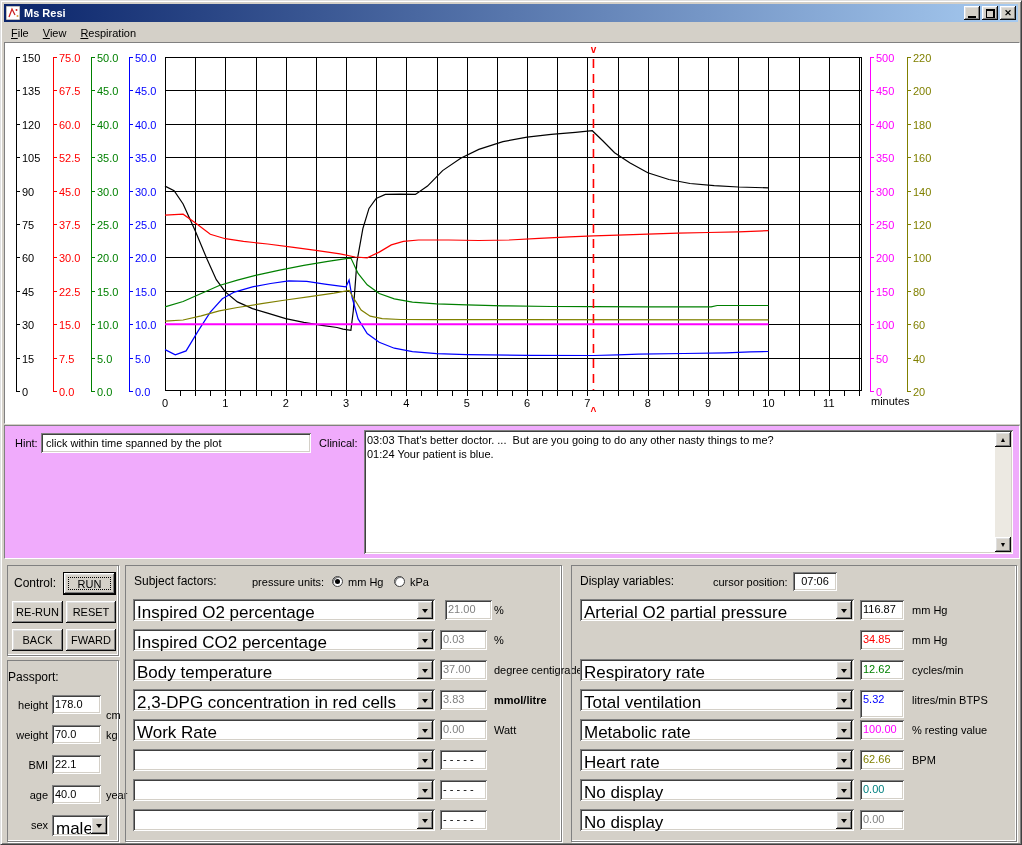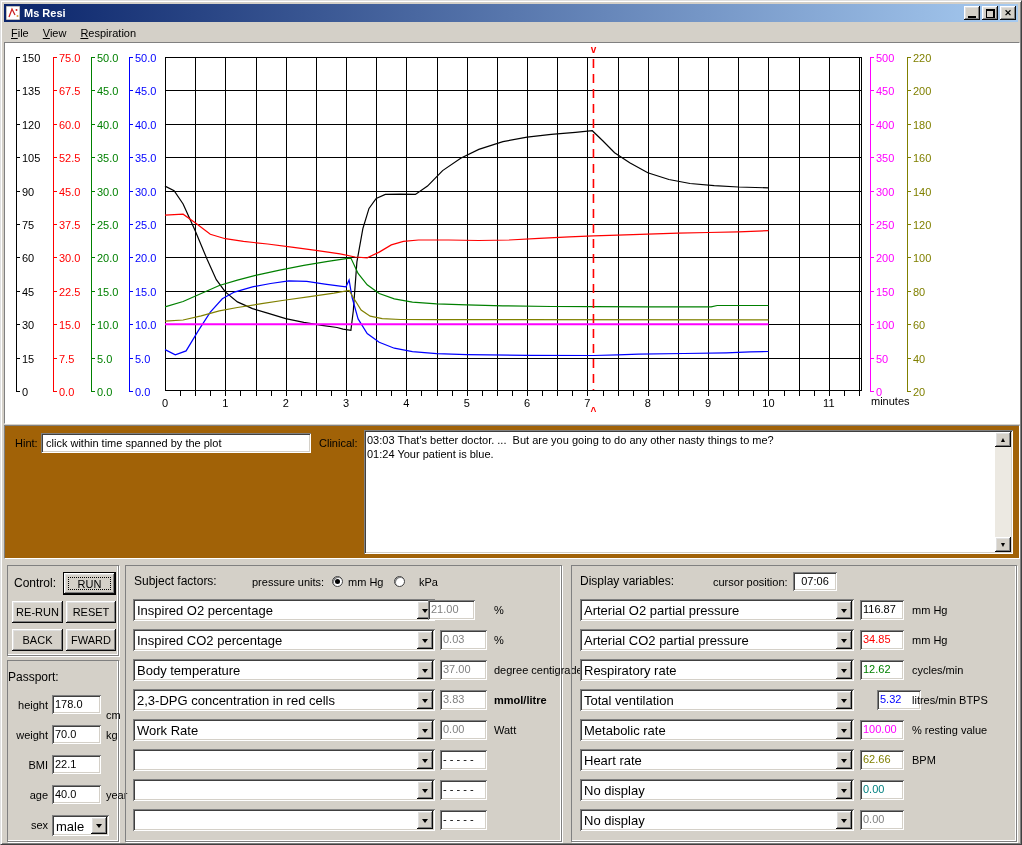--- a/index.html
+++ b/index.html
@@ -21,21 +21,21 @@
   .glyph-min { width:8px; height:2px; background:#000; margin-top:8px; }
   .glyph-restore { position:relative; width:9px; height:9px; }
   .glyph-restore::before { content:""; position:absolute; right:0; top:0; width:6px; height:6px; border:1px solid #000; border-top-width:2px; background:transparent; }
   .glyph-restore::after { content:""; position:absolute; left:0; bottom:0; width:6px; height:6px; border:1px solid #000; border-top-width:2px; background:#d4d0c8; }
   
   #menubar { position:absolute; left:3px; top:22px; right:3px; height:19px;
     display:flex; align-items:center; background:#d4d0c8; }
   .menu-item { padding:2px 7px; }
   .menu-item u { text-decoration:underline; }
   
-  .inset-panel { position:absolute; background:#a16207;
+  .inset-panel { position:absolute; background:#f0abfc;
     border:1px solid; border-color:#808080 #fff #fff #808080; }
   #chart-panel { left:3px; top:41px; width:1016px; height:382px; background:#fff;
     display:flex; align-items:flex-start; padding-left:11px; }
   .axis-col { position:relative; height:335px; margin-top:14px; flex:none; }
   .axis-line { position:absolute; left:0; top:0; width:1px; height:335px; }
   .axis-tick { position:absolute; left:0; width:4px; height:1px; }
   .axis-lbl { position:absolute; left:6px; height:12px; line-height:12px; font-size:11px; white-space:nowrap; }
   #plot-svg { flex:none; display:block; overflow:visible; }
   #minutes-label { position:absolute; left:866px; top:352px; font-size:11px; }
   
@@ -59,21 +59,21 @@
   .group-title { position:absolute; font-size:12px; }
   
   .w95btn { position:absolute; background:#d4d0c8; font-size:11px;
     box-shadow: inset -1px -1px #0a0a0a, inset 1px 1px #fff, inset -2px -2px #808080, inset 2px 2px #dfdfdf;
     display:flex; align-items:center; justify-content:center; }
   .w95btn.focused { box-shadow: 0 0 0 1px #000,
     inset -1px -1px #0a0a0a, inset 1px 1px #fff, inset -2px -2px #808080, inset 2px 2px #dfdfdf;
     outline:1px dotted #000; outline-offset:-5px; }
   
   .val-field { position:absolute; font-size:11px; padding:3px 3px 0; white-space:nowrap; }
-  .combo { position:absolute; font-size:13px; padding:4px 20px 0 4px; white-space:nowrap; overflow:hidden; }
+  .combo { position:absolute; font-size:17px; padding:4px 20px 0 4px; white-space:nowrap; overflow:hidden; }
   .combo .arrow { position:absolute; right:2px; top:2px; bottom:2px; width:16px; background:#d4d0c8;
     box-shadow: inset -1px -1px #0a0a0a, inset 1px 1px #fff, inset -2px -2px #808080, inset 2px 2px #dfdfdf;
     display:flex; align-items:center; justify-content:center; }
   .combo .arrow::after { content:""; width:0; height:0; border:3px solid transparent; border-top:4px solid #000; margin-top:4px; }
   .radio { position:absolute; width:11px; height:11px; border-radius:50%; background:#fff;
     border:1px solid #404040; box-shadow: inset 1px 1px 0 #808080; }
   .radio.checked::after { content:""; position:absolute; left:2px; top:2px; width:5px; height:5px; border-radius:50%; background:#000; }
   .unit-lbl { position:absolute; font-size:11px; white-space:nowrap; }
   .row-lbl { position:absolute; font-size:11px; text-align:right; }
 </style>
@@ -408,23 +408,23 @@
       <div class="row-lbl" style="left: 2px; top: 158px; width: 38px;">sex</div>
       <div class="combo sunken" style="left: 44px; top: 154px; width: 57px; height: 21px;">male<span class="arrow"></span></div>
     </div>
 
   <div class="groupbox" id="subject-group" style="left:124px; top:564px; width:437px; height:277px;padding-left:20px;">
     <span class="group-title" style="left:8px; top:8px;">Subject factors:</span>
     <span class="small-lbl" style="left:126px; top:10px;">pressure units:</span>
   <span class="radio checked" style="left: 206px; top: 10px;"></span>
       <span class="small-lbl" style="left: 222px; top: 10px;">mm Hg</span>
       <span class="radio" style="left: 268px; top: 10px;"></span>
-      <span class="small-lbl" style="left: 284px; top: 10px; margin-left: 9px;">kPa</span>
+      <span class="small-lbl" style="left: 284px; top: 10px;">kPa</span>
       <div class="combo sunken" style="left: 7px; top: 33px; width: 302px; height: 22px;">Inspired O2 percentage<span class="arrow"></span></div>
-      <div class="val-field sunken" style="left: 302px; top: 34px; width: 47px; height: 20px; color: rgb(128, 128, 128);">21.00</div>
+      <div class="val-field sunken" style="left: 319px; top: 34px; width: 47px; height: 20px; color: rgb(128, 128, 128);">21.00</div>
       <span class="unit-lbl" style="left: 368px; top: 38px;">%</span>
       <div class="combo sunken" style="left: 7px; top: 63px; width: 302px; height: 22px;">Inspired CO2 percentage<span class="arrow"></span></div>
       <div class="val-field sunken" style="left: 314px; top: 64px; width: 47px; height: 20px; color: rgb(128, 128, 128);">0.03</div>
       <span class="unit-lbl" style="left: 368px; top: 68px;">%</span>
       <div class="combo sunken" style="left: 7px; top: 93px; width: 302px; height: 22px;">Body temperature<span class="arrow"></span></div>
       <div class="val-field sunken" style="left: 314px; top: 94px; width: 47px; height: 20px; color: rgb(128, 128, 128);">37.00</div>
       <span class="unit-lbl" style="left: 368px; top: 98px;">degree centigrade</span>
       <div class="combo sunken" style="left: 7px; top: 123px; width: 302px; height: 22px;">2,3-DPG concentration in red cells<span class="arrow"></span></div>
       <div class="val-field sunken" style="left: 314px; top: 124px; width: 47px; height: 20px; color: rgb(128, 128, 128);">3.83</div>
       <span class="unit-lbl" style="left: 368px; top: 128px; font-weight: bold;">mmol/litre</span>
@@ -445,28 +445,27 @@
       <div class="val-field sunken" style="left: 314px; top: 244px; width: 47px; height: 20px; color: rgb(0, 0, 0);">- - - - -</div>
     </div>
 
   <div class="groupbox" id="display-group" style="left:570px; top:564px; width:446px; height:277px;">
     <span class="group-title" style="left:8px; top:8px;">Display variables:</span>
     <span class="small-lbl" style="left:141px; top:10px;">cursor position:</span>
     <div class="val-field sunken" style="left:221px; top:6px; width:44px; height:19px; text-align:center;">07:06</div>
   <div class="combo sunken" style="left: 8px; top: 33px; width: 274px; height: 22px;">Arterial O2 partial pressure<span class="arrow"></span></div>
       <div class="val-field sunken" style="left: 288px; top: 34px; width: 44px; height: 20px; color: rgb(0, 0, 0);">116.87</div>
       <span class="unit-lbl" style="left: 340px; top: 38px;">mm Hg</span>
-      <div class="combo sunken" style="left: 8px; top: 63px; width: 274px; height: 22px;">Arterial CO2 partial pressure<span class="arrow"></span></div>
       <div class="val-field sunken" style="left: 288px; top: 64px; width: 44px; height: 20px; color: rgb(255, 0, 0);">34.85</div>
       <span class="unit-lbl" style="left: 340px; top: 68px;">mm Hg</span>
       <div class="combo sunken" style="left: 8px; top: 93px; width: 274px; height: 22px;">Respiratory rate<span class="arrow"></span></div>
       <div class="val-field sunken" style="left: 288px; top: 94px; width: 44px; height: 20px; color: rgb(0, 128, 0);">12.62</div>
       <span class="unit-lbl" style="left: 340px; top: 98px;">cycles/min</span>
       <div class="combo sunken" style="left: 8px; top: 123px; width: 274px; height: 22px;">Total ventilation<span class="arrow"></span></div>
-      <div class="val-field sunken" style="left: 288px; top: 124px; width: 44px; height: 20px; color: rgb(0, 0, 255); margin-left: 17px;">5.32</div>
+      <div class="val-field sunken" style="left: 288px; top: 124px; width: 44px; height: 28px; color: rgb(0, 0, 255);">5.32</div>
       <span class="unit-lbl" style="left: 340px; top: 128px;">litres/min BTPS</span>
       <div class="combo sunken" style="left: 8px; top: 153px; width: 274px; height: 22px;">Metabolic rate<span class="arrow"></span></div>
       <div class="val-field sunken" style="left: 288px; top: 154px; width: 44px; height: 20px; color: rgb(255, 0, 255);">100.00</div>
       <span class="unit-lbl" style="left: 340px; top: 158px;">% resting value</span>
       <div class="combo sunken" style="left: 8px; top: 183px; width: 274px; height: 22px;">Heart rate<span class="arrow"></span></div>
       <div class="val-field sunken" style="left: 288px; top: 184px; width: 44px; height: 20px; color: rgb(128, 128, 0);">62.66</div>
       <span class="unit-lbl" style="left: 340px; top: 188px;">BPM</span>
       <div class="combo sunken" style="left: 8px; top: 213px; width: 274px; height: 22px;">No display<span class="arrow"></span></div>
       <div class="val-field sunken" style="left: 288px; top: 214px; width: 44px; height: 20px; color: rgb(0, 128, 128);">0.00</div>
       <div class="combo sunken" style="left: 8px; top: 243px; width: 274px; height: 22px;">No display<span class="arrow"></span></div>

